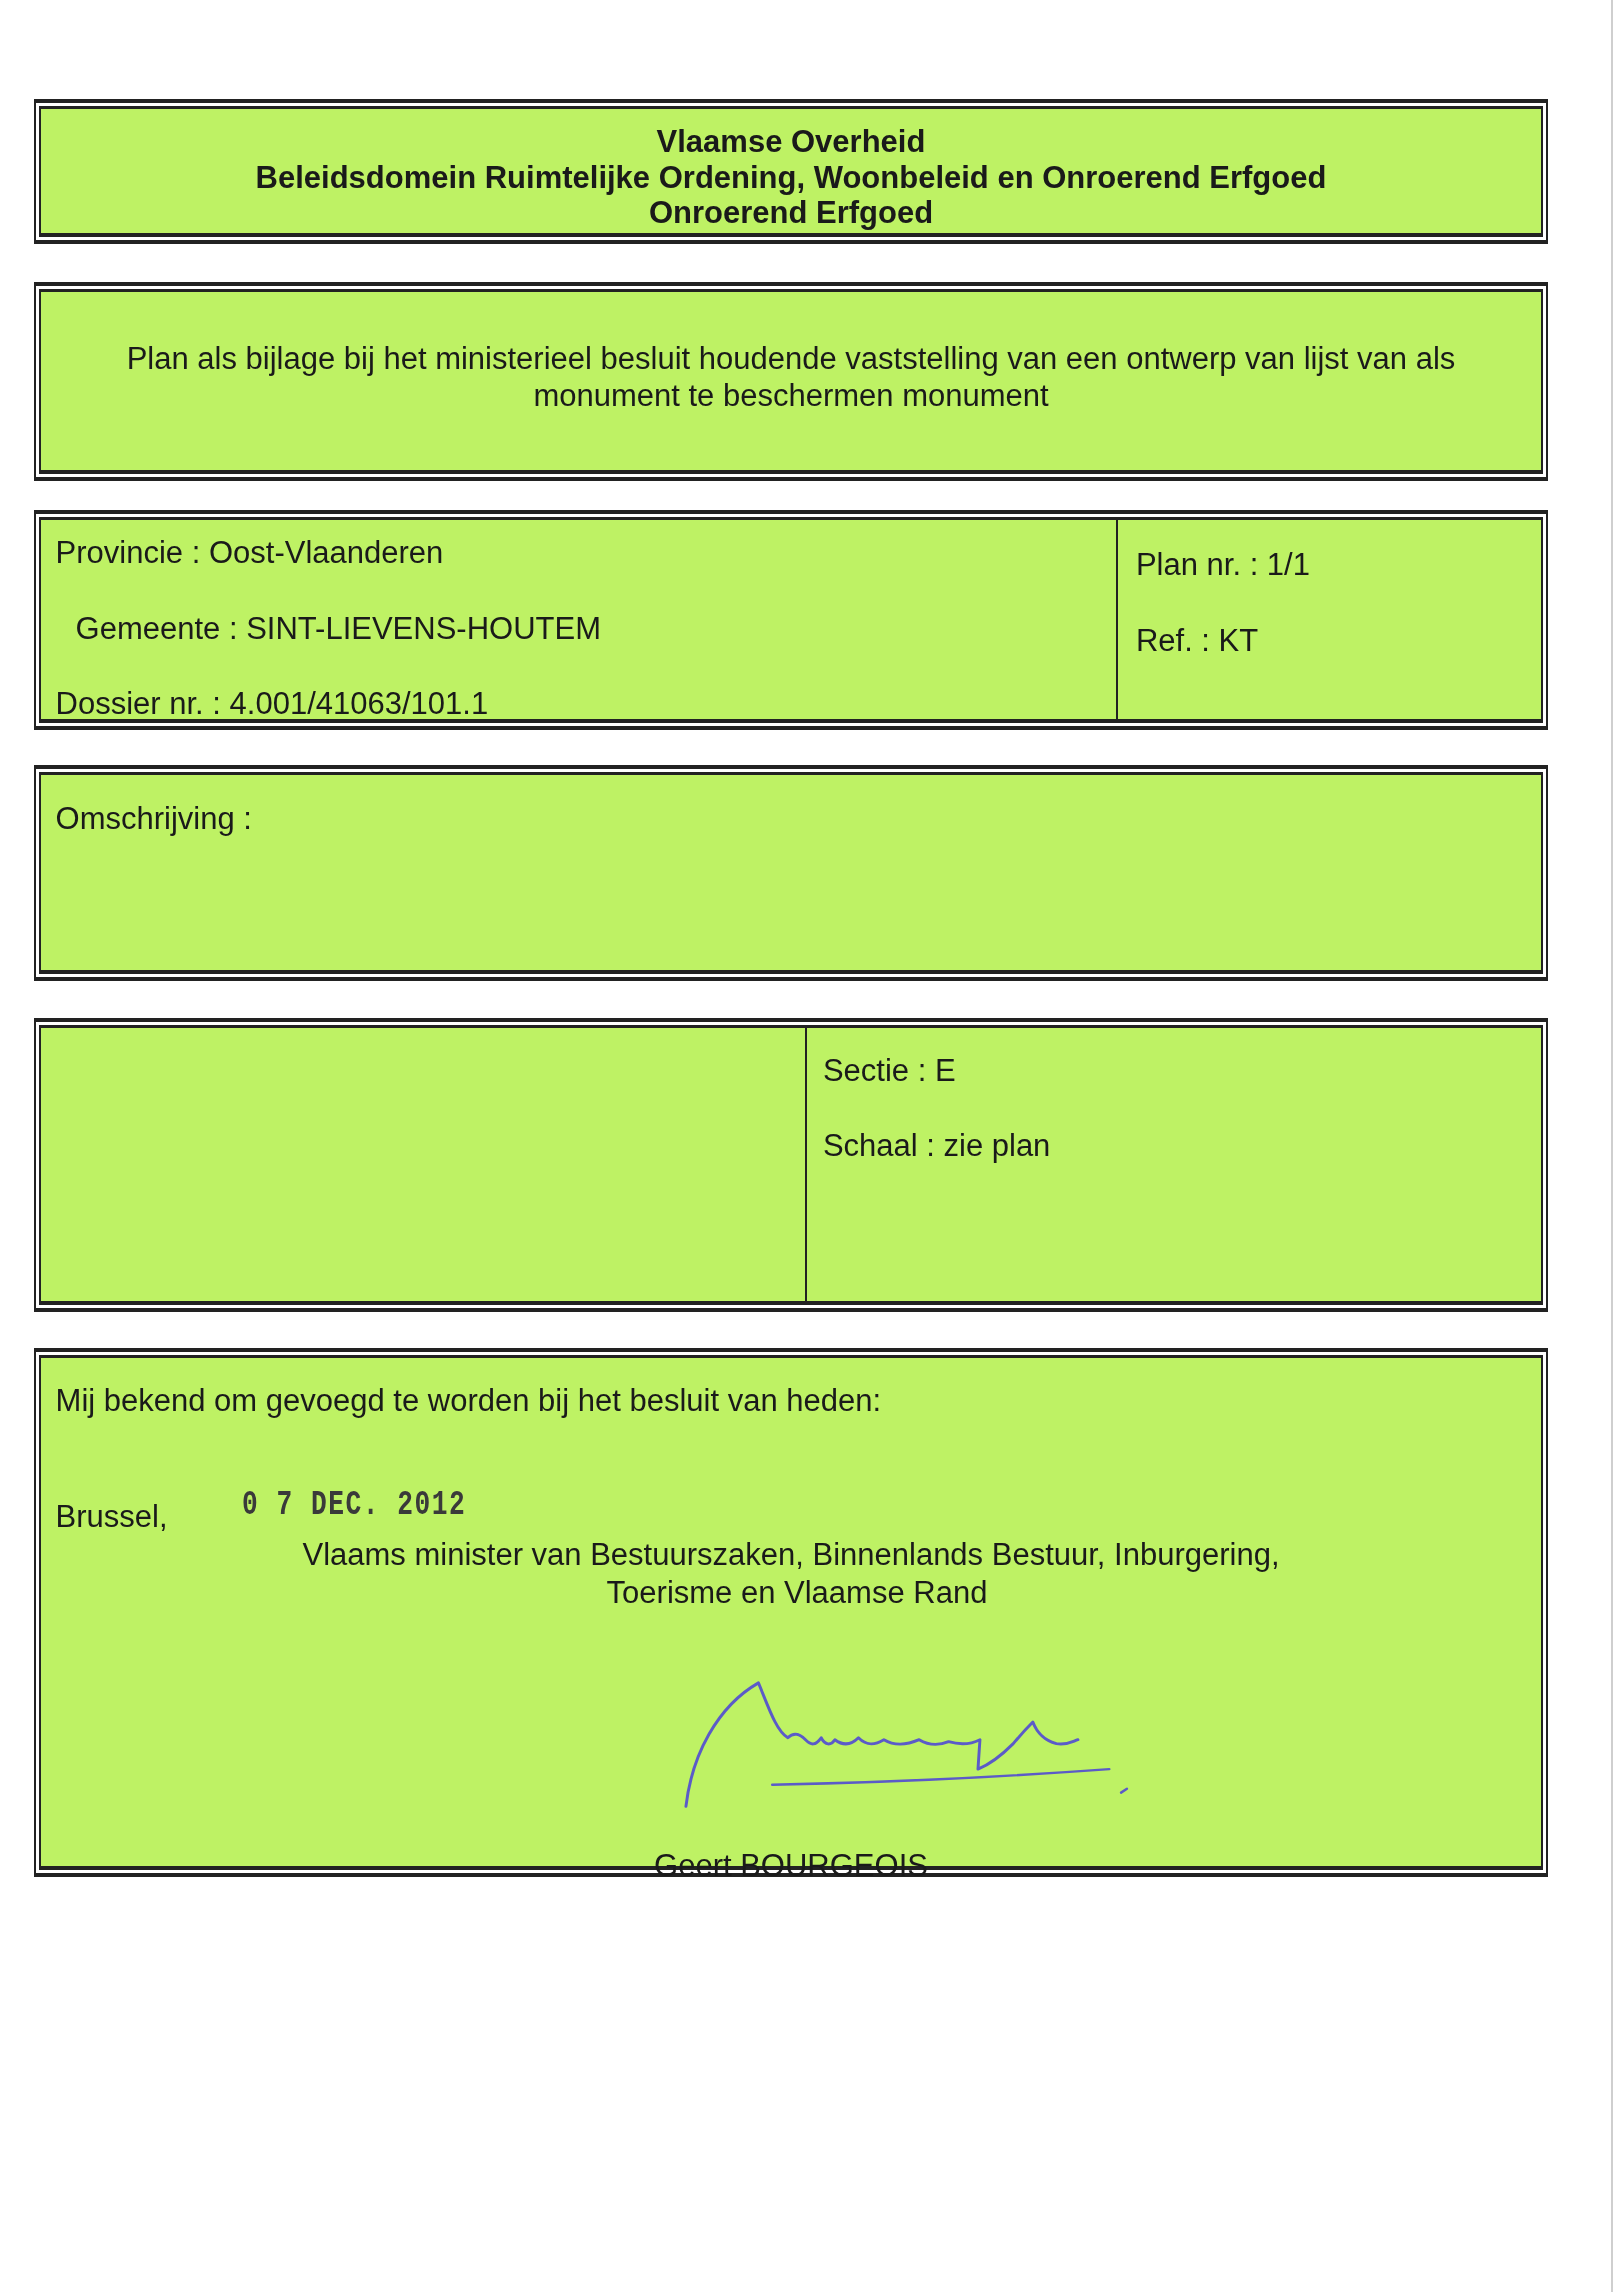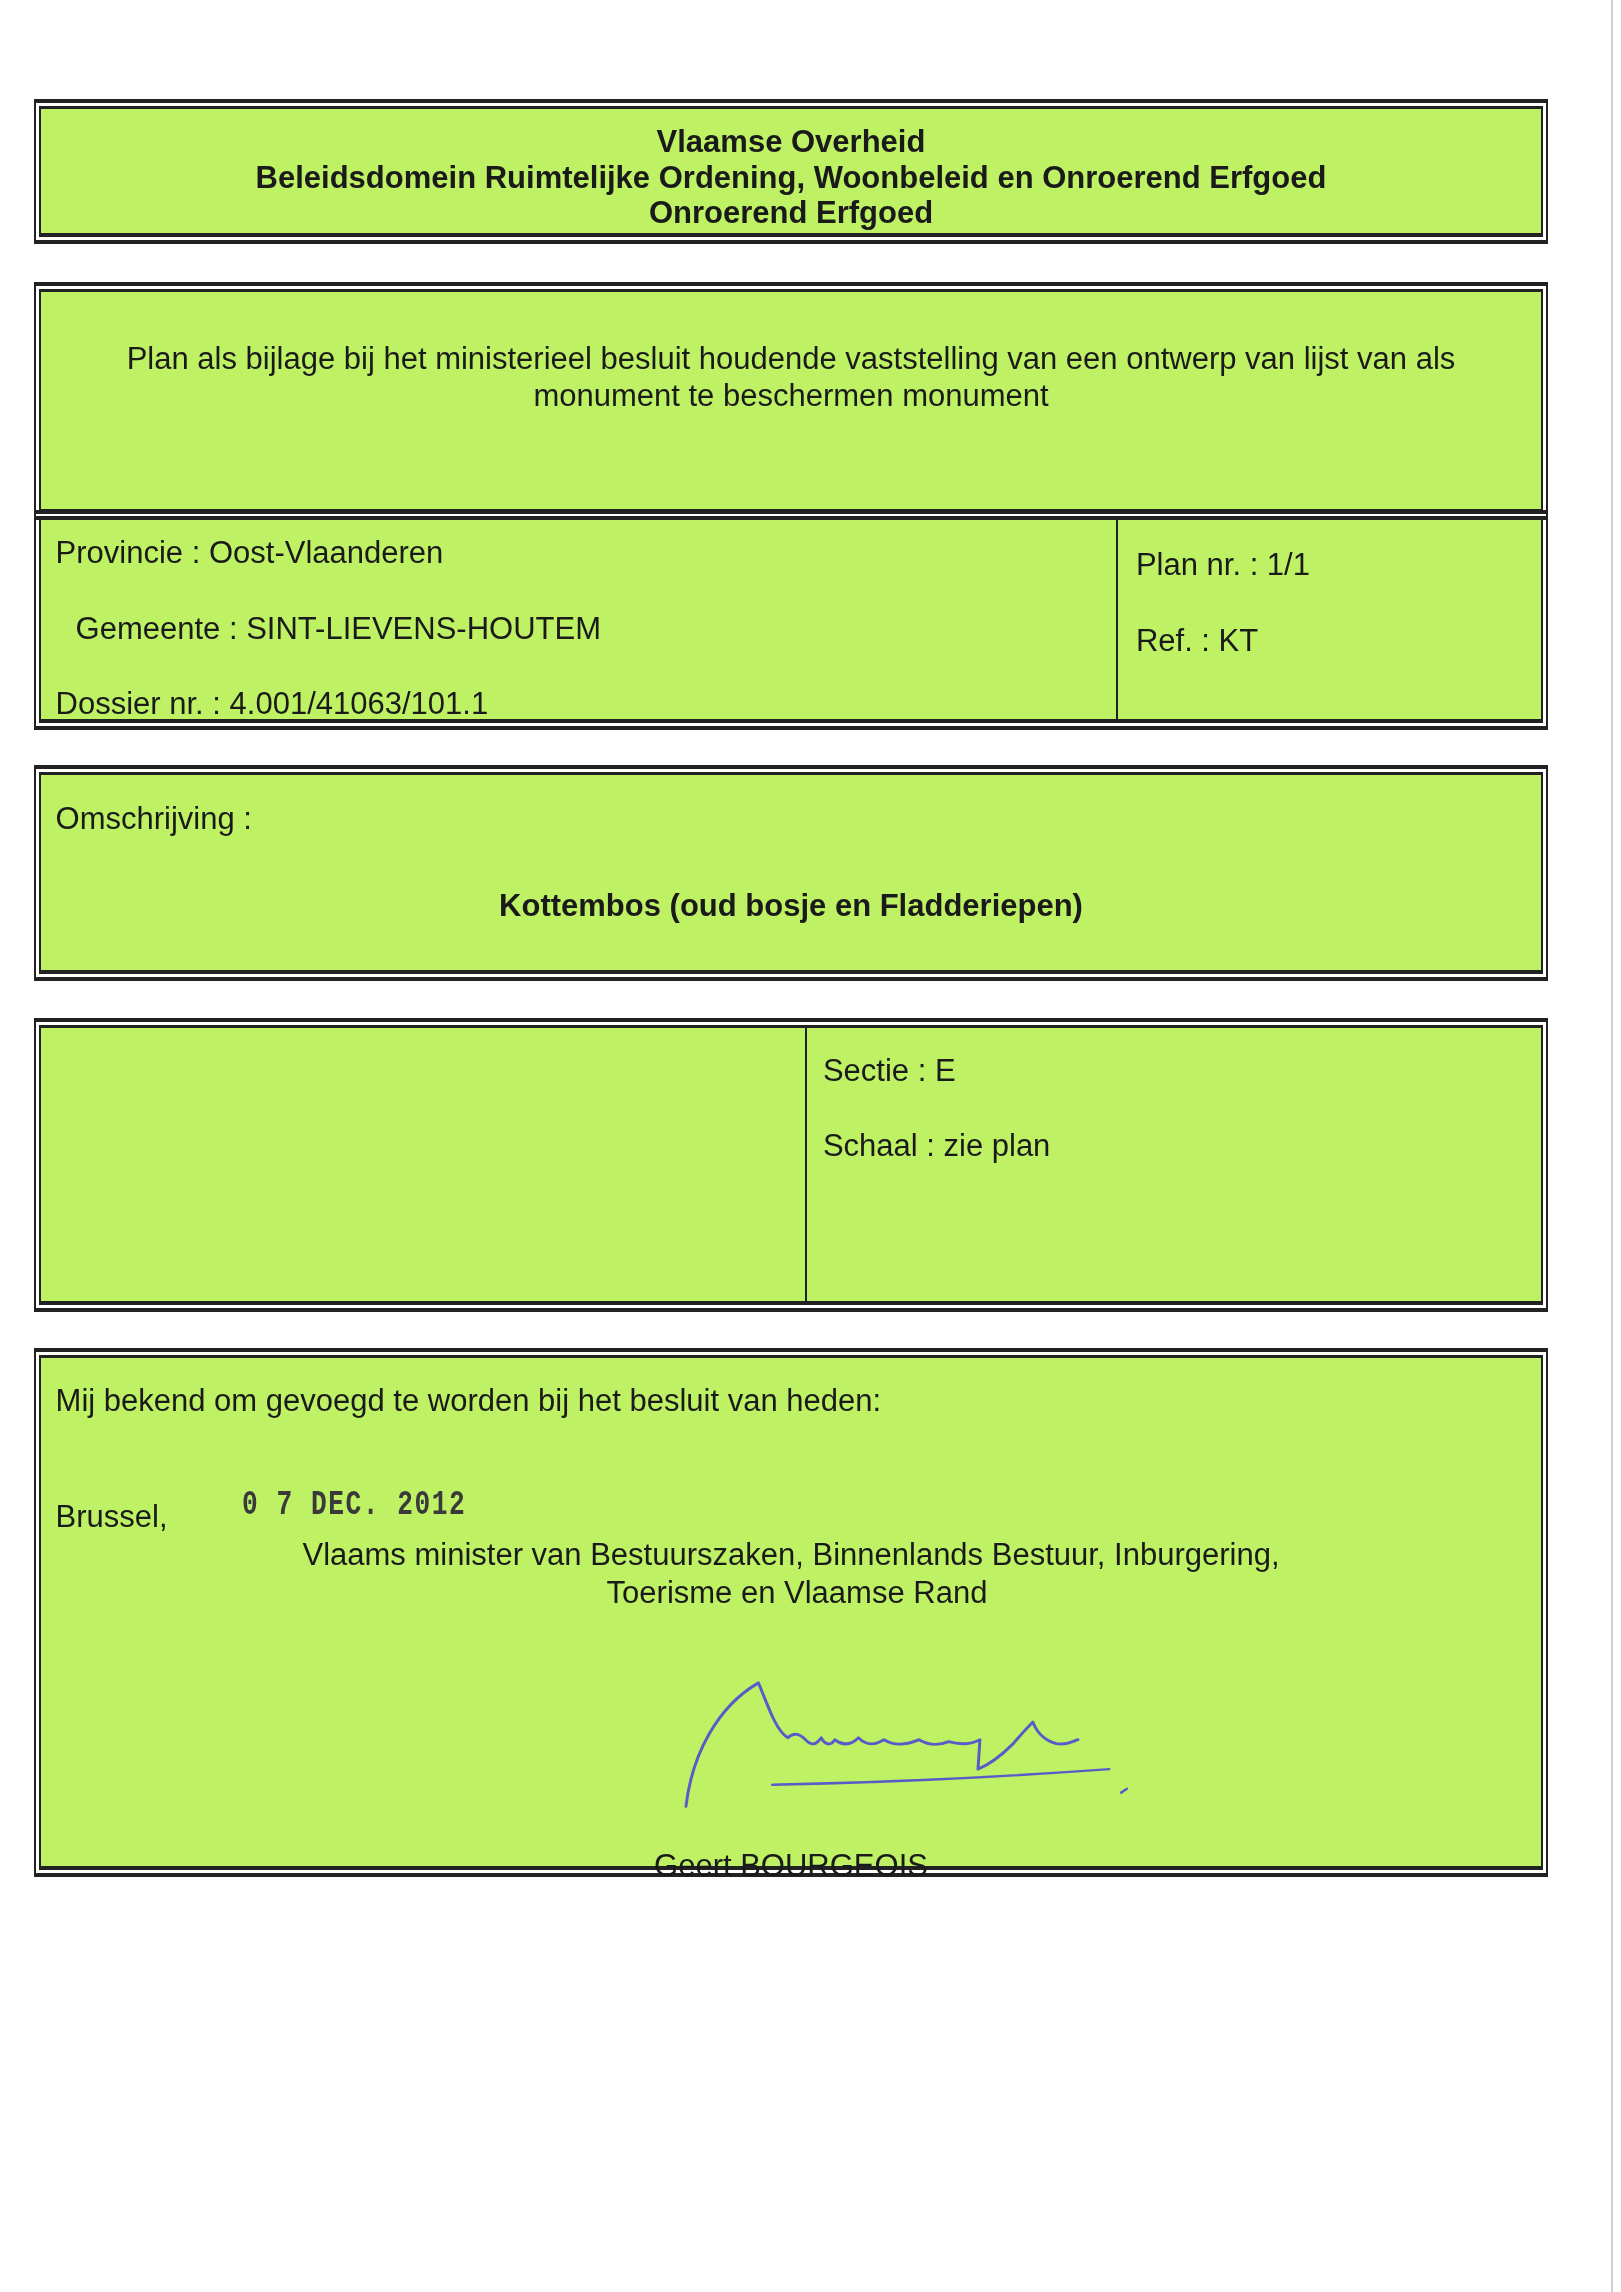--- a/index.html
+++ b/index.html
@@ -19,21 +19,21 @@
     .box .inner {
       position: relative; box-sizing: border-box; width: 100%; height: 100%;
       border: 2.9px solid #222; border-top-width: 3.9px; border-bottom-width: 4.9px;
       background: #bef264;
     }
     .t { position: absolute; white-space: nowrap; font-size: 31px; line-height: 1; }
     .center { left: 0; right: 0; text-align: center; }
     .bold { font-weight: bold; }
 
     #box-header { top: 99px; height: 145px; }
-    #box-title  { top: 282px; height: 238px; }
+    #box-title  { top: 282px; height: 199px; }
     #box-ident  { top: 510px; height: 220px; }
     #box-desc   { top: 765px; height: 216px; }
     #box-sectie { top: 1018px; height: 294px; }
     #box-sign   { top: 1348px; height: 529px; }
 
     .vdivider { position: absolute; top: 0; bottom: 0; width: 2px; background: #222; }
 
     .stamp {
       position: absolute; font-family: "Liberation Mono", monospace; font-size: 35px;
       font-weight: bold; color: #3a3a3a; letter-spacing: 2px; transform: scaleX(0.75);
@@ -68,21 +68,20 @@
     <div class="t" style="left:14.7px; top:168px;">Dossier nr. : 4.001/41063/101.1</div>
     <div class="vdivider" style="left:1075px;"></div>
     <div class="t" style="left:1095px; top:29px;">Plan nr. : 1/1</div>
     <div class="t" style="left:1095px; top:105px;">Ref. : KT</div>
   </div>
 </div>
 
 <div class="box" id="box-desc">
   <div class="inner">
     <div class="t" style="left:14.7px; top:28px;">Omschrijving :</div>
-    <div class="t center bold" style="top:115px;">Kottembos (oud bosje en Fladderiepen)</div>
   </div>
 </div>
 
 <div class="box" id="box-sectie">
   <div class="inner">
     <div class="vdivider" style="left:764px;"></div>
     <div class="t" style="left:782px; top:27.4px;">Sectie : E</div>
     <div class="t" style="left:782px; top:102px;">Schaal : zie plan</div>
   </div>
 </div>

